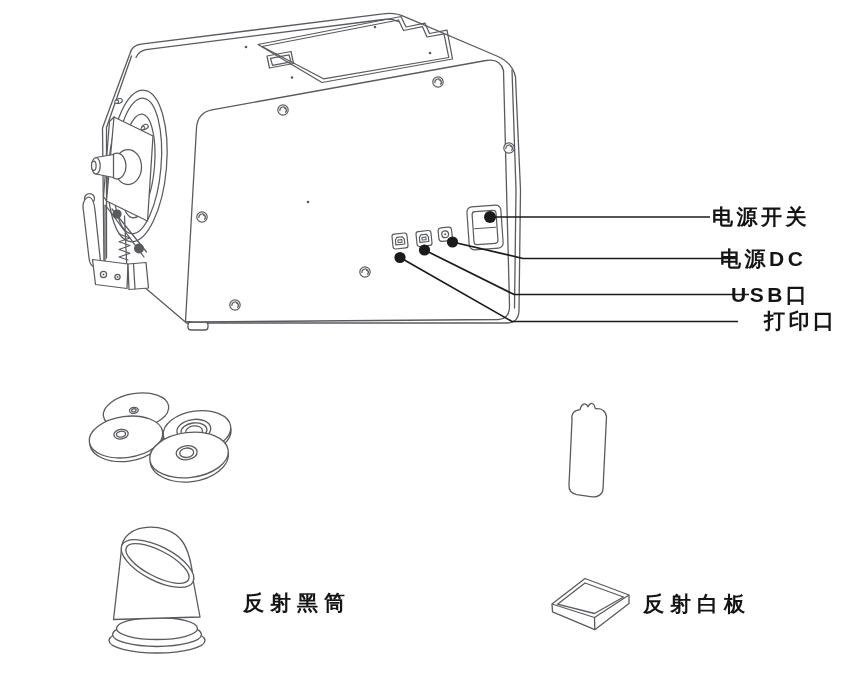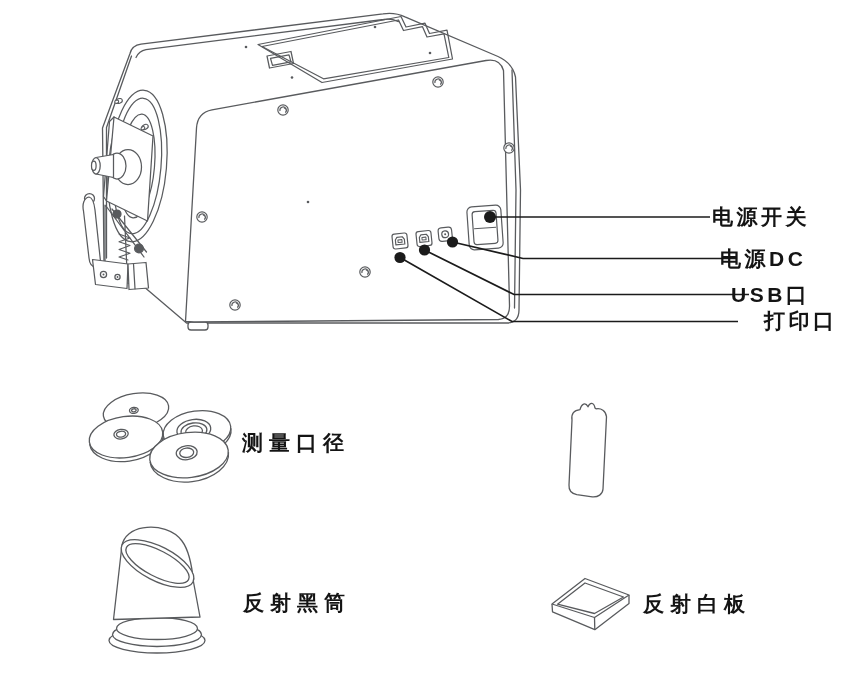--- a/index.html
+++ b/index.html
@@ -175,17 +175,16 @@
       <path fill="none" d="M 552,604 L 552.5,611.8 L 594.8,629.7 L 629,603.4 L 629,595"></path>
       <path fill="none" d="M 594.5,617.5 L 594.8,629.7"></path>
     </g>
   </svg>
 
   <div class="clabel" style="left:712px; top:206px">电源开关</div>
   <div class="clabel" style="left:720px; top:248px">电源DC</div>
   <div class="clabel" style="left:731px; top:284px">USB口</div>
   <div class="clabel" style="left:764px; top:310px">打印口</div>
 
-  <div class="alabel" style="left:242px; top:432px">测量口径</div>
   <div class="alabel" style="left:243px; top:592px">反射黑筒</div>
   <div class="alabel" style="left:643px; top:593px">反射白板</div>
 
 </div>
 
 </body></html>

